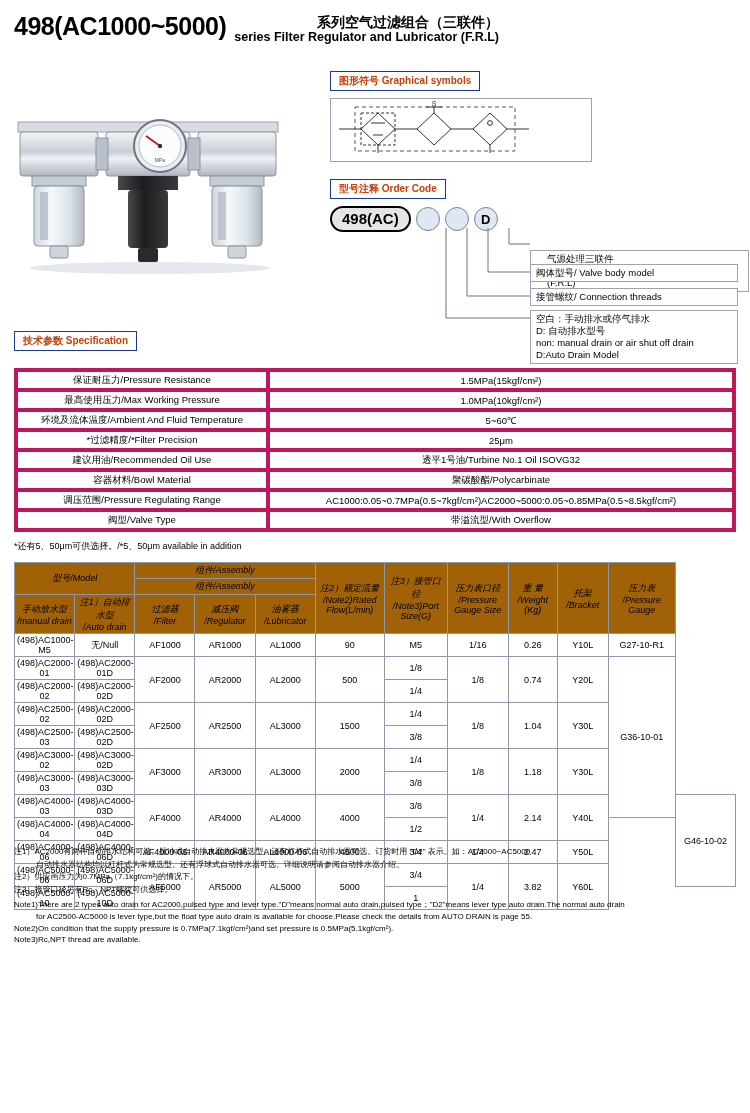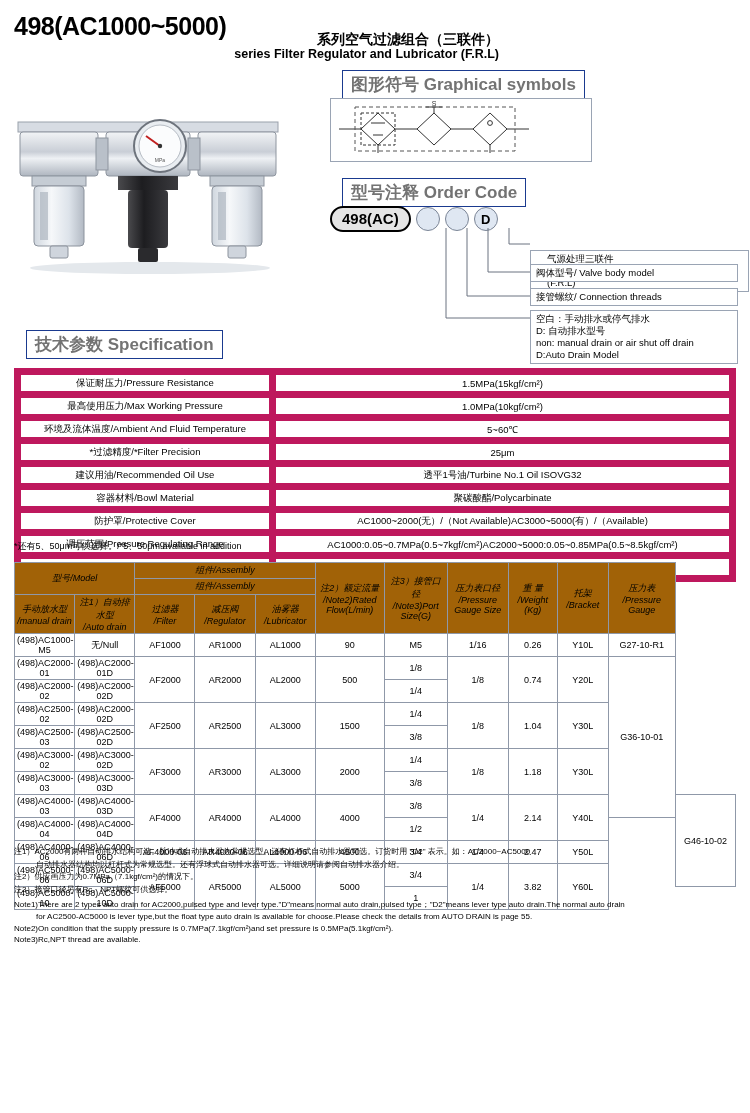--- a/index.html
+++ b/index.html
@@ -8,32 +8,32 @@
     font-family:"Liberation Sans", sans-serif;
     color:#000;
     -webkit-font-smoothing:antialiased;
   }
   .page{position:relative;width:750px;height:1113px;overflow:hidden;}
 
   
   .header{position:absolute;left:14px;top:14px;width:722px;}
   .title-row{display:flex;align-items:flex-start;text-align:right;}
   .title-main{font-size:25px;font-weight:bold;letter-spacing:-0.5px;line-height:1;}
-  .title-right{margin-left:8px;line-height:1.15;margin-top:17px;}
+  .title-right{margin-left:8px;line-height:1.15;}
   .title-cn{font-size:14px;font-weight:bold;}
   .title-en{font-size:12.5px;font-weight:bold;}
 
   
   .product{position:absolute;left:10px;top:92px;width:300px;height:190px;}
   .prod-svg{display:block;}
 
   
   .sec-label{
     display:inline-block;border:1px solid #1a3a8f;background:#fff;
-    padding:2px 8px;font-size:17px;font-weight:bold;color:#737373;margin-left:12px;
+    padding:2px 8px;font-size:10px;font-weight:bold;color:#c2410c;
   }
   .gs-wrap{position:absolute;left:330px;top:70px;width:300px;}
   .gs-box{
     position:absolute;left:330px;top:98px;width:260px;height:62px;
     border:1px solid #9aa4b4;background:#fff;
   }
 
   
   .oc-label{position:absolute;left:330px;top:178px;}
   .oc-area{position:absolute;left:330px;top:206px;width:406px;height:150px;}
@@ -59,21 +59,21 @@
   }
   .oc-lines{position:absolute;left:0;top:0;}
 
   
   .spec-label{position:absolute;left:14px;top:330px;text-align:right;}
   .spec-table{
     position:absolute;left:14px;top:368px;width:722px;
     border-collapse:collapse;font-size:9.5px;
   }
   .spec-table td{
-    border:7px solid #be185d;padding:0 4px;height:16px;
+    border:4px solid #be185d;padding:0 4px;height:16px;
   }
   .spec-table td.k{width:240px;text-align:center;}
   .spec-table td.v{text-align:center;}
 
   .spec-note{position:absolute;left:14px;top:540px;font-size:9px;}
 
   
   .model-table{
     position:absolute;left:14px;top:562px;width:722px;
     border-collapse:collapse;font-size:9px;table-layout:fixed;
@@ -266,24 +266,20 @@
           <td class="k">*过滤精度/*Filter Precision</td>
           <td class="v">25μm</td>
         </tr>
         <tr>
           <td class="k">建议用油/Recommended Oil Use</td>
           <td class="v">透平1号油/Turbine No.1 Oil  ISOVG32</td>
         </tr>
         <tr>
           <td class="k">容器材料/Bowl Material</td>
           <td class="v">聚碳酸酯/Polycarbinate</td>
-        </tr>
-        <tr>
-          <td class="k">防护罩/Protective Cover</td>
-          <td class="v">AC1000~2000(无）/（Not Available)AC3000~5000(有）/（Available)</td>
         </tr>
         <tr>
           <td class="k">调压范围/Pressure Regulating Range</td>
           <td class="v">AC1000:0.05~0.7MPa(0.5~7kgf/cm²)AC2000~5000:0.05~0.85MPa(0.5~8.5kgf/cm²)</td>
         </tr>
         <tr>
           <td class="k">阀型/Valve Type</td>
           <td class="v">带溢流型/With Overflow</td>
         </tr>
       </tbody>

